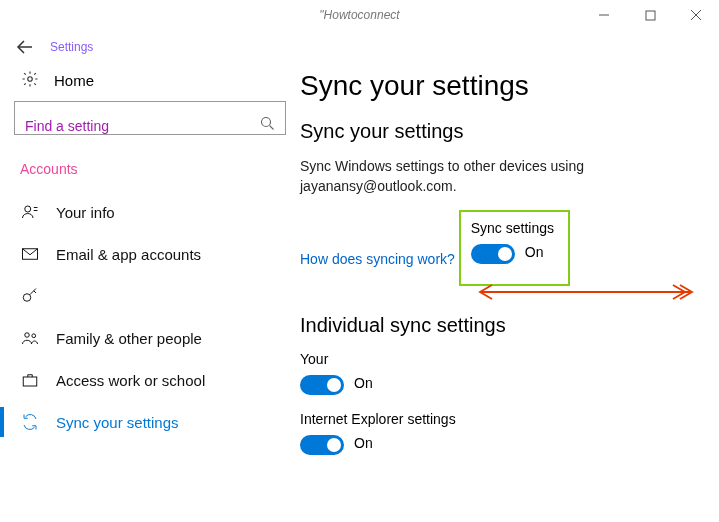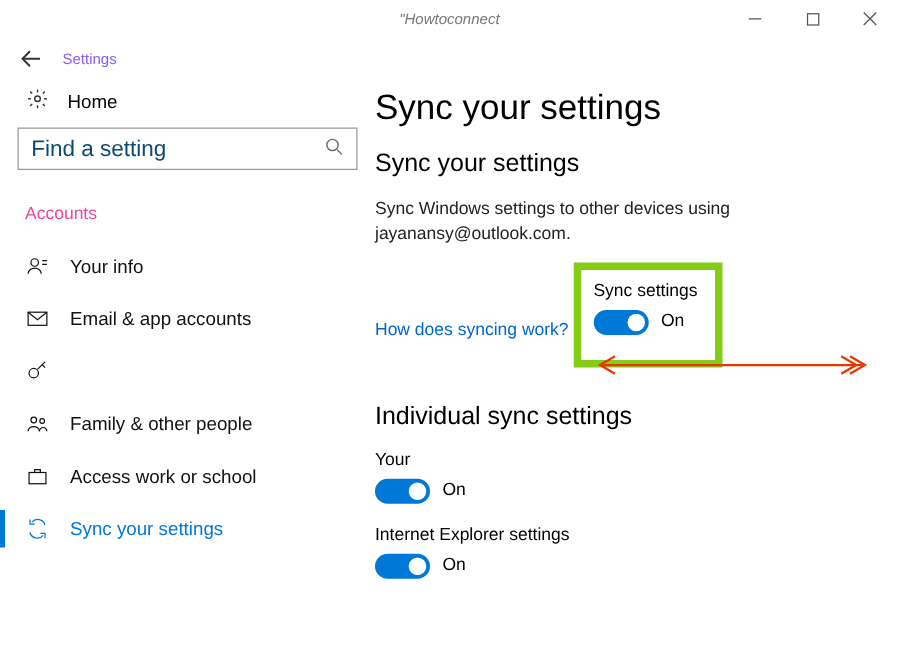--- a/index.html
+++ b/index.html
@@ -73,24 +73,24 @@
     align-items: center;
     gap: 14px;
     padding: 6px 6px 10px 6px;
     font-size: 15px;
   }
   .home-row .icon { width: 20px; text-align: center; }
   .searchbox {
     border: 1px solid #999;
     height: 34px;
     display: flex;
-    align-items: center;
+    align-items: flex-end;
     padding: 0 10px;
-    color: #0c4a6e;
-    font-size: 18px;
+    color: #a21caf;
+    font-size: 14px;
     margin-bottom: 26px;
   }
   .searchbox .ph { flex: 1; }
   .section-label {
     color: #ec4899;
     font-size: 14px;
     margin: 8px 0 14px 6px;
   }
   .navlist { display: flex; flex-direction: column; }
   .navitem {
@@ -139,21 +139,21 @@
     position: absolute;
     right: 3px;
     top: 3px;
     width: 14px;
     height: 14px;
     border-radius: 50%;
     background: #fff;
   }
   .toggle-text { font-size: 14px; }
   .highlight-box {
-    border: 6px solid #84cc16;
+    border: 2px solid #84cc16;
     padding: 8px 14px 4px 10px;
     display: inline-block;
     margin-bottom: 4px;
   }
   .arrow {
     position: absolute;
     pointer-events: none;
   }
 </style>
 </head>

